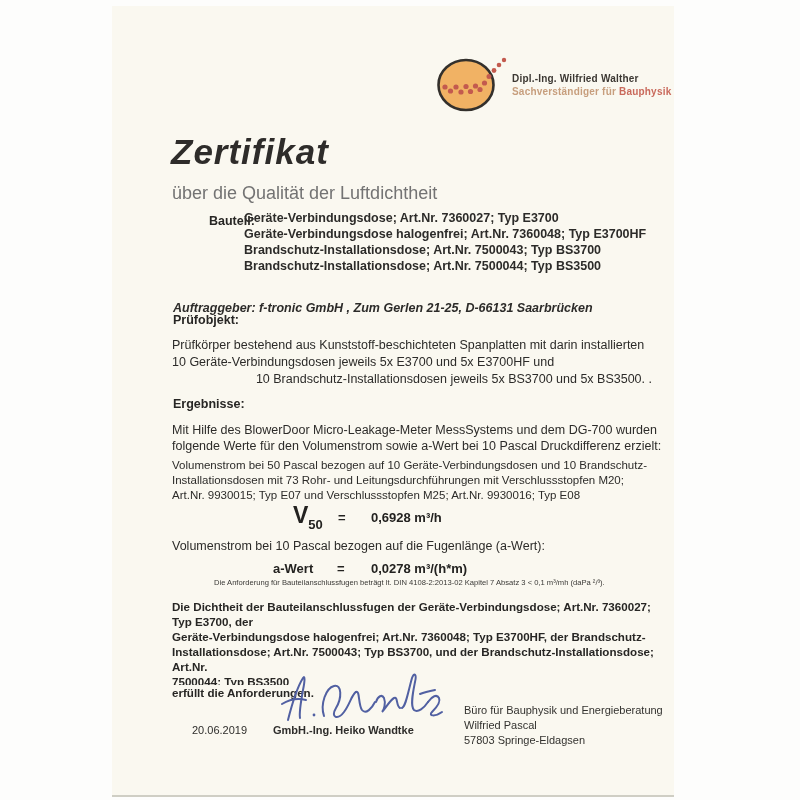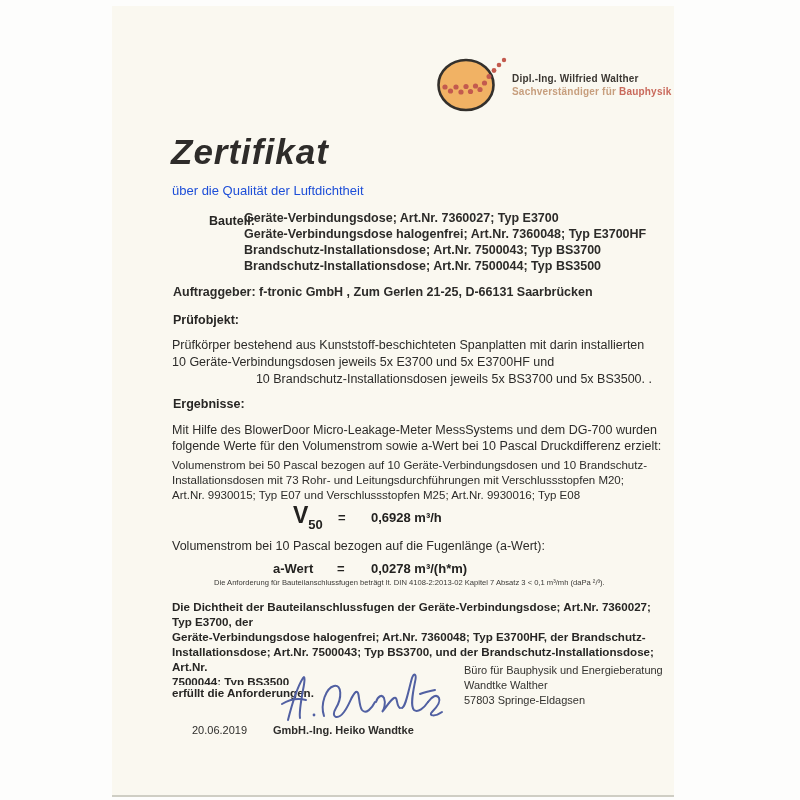--- a/index.html
+++ b/index.html
@@ -22,30 +22,30 @@
   
   .logo-name{font-size:10px;font-weight:bold;color:#3c3833;letter-spacing:.2px;}
   .logo-sub{font-size:10px;font-weight:bold;letter-spacing:.2px;}
   .logo-sub .pre{color:#c79e7d;}
   .logo-sub .hl{color:#c96a5c;}
   
   .title{
     font-size:35px;font-weight:bold;font-style:italic;
     color:#2e2c2a;letter-spacing:1px;
   }
-  .subtitle{font-size:13px;color:#1d4ed8;}
+  .subtitle{font-size:18px;color:#737373;}
   .label{font-size:12.5px;font-weight:bold;color:#272624;}
   .result-sym{font-size:23px;font-weight:bold;color:#232220;}
   .result-sym sub{font-size:13px;font-weight:bold;}
   .result-eq{font-size:13px;font-weight:bold;color:#232220;}
   .result-val{font-size:13px;font-weight:bold;color:#232220;}
   .note{font-size:7.6px;color:#3a3936;}
   .concl{font-size:11.6px;line-height:15px;font-weight:bold;color:#272624;}
   .concl .clip{height:11px;overflow:hidden;}
-  .issuer{font-size:11px;line-height:15px;color:#33322f;}
+  .issuer{font-size:11px;line-height:15px;color:#33322f;margin-top:40px;}
   .sigline{font-size:11px;color:#2e2d2b;}
   .signer{font-size:11px;font-weight:bold;color:#2e2d2b;}
 </style>
 </head>
 <body>
 
 <div class="stage">
   <div class="paper"></div>
 
   <div class="abs" style="left:435px;top:50px;width:100px;height:64px;">
@@ -75,21 +75,21 @@
   <div class="abs subtitle" style="left:172px;top:183px;">über die Qualität der Luftdichtheit</div>
 
   <div class="abs label" style="left:173px;top:214px;padding-left:36px;">Bauteil:</div>
   <div class="abs" style="left:244px;top:210px;width:420px;">
     <div class="txt b">Geräte-Verbindungsdose; Art.Nr. 7360027; Typ E3700</div>
     <div class="txt b">Geräte-Verbindungsdose halogenfrei; Art.Nr. 7360048; Typ E3700HF</div>
     <div class="txt b">Brandschutz-Installationsdose; Art.Nr. 7500043; Typ BS3700</div>
     <div class="txt b">Brandschutz-Installationsdose; Art.Nr. 7500044; Typ BS3500</div>
   </div>
 
-  <div class="abs txt b" style="left:173px;top:284px;">Auftraggeber: f-tronic GmbH , Zum Gerlen 21-25, D-66131 Saarbrücken</div>
+  <div class="abs txt b" style="left:173px;top:300px;font-style:italic;">Auftraggeber: f-tronic GmbH , Zum Gerlen 21-25, D-66131 Saarbrücken</div>
 
   <div class="abs label" style="left:173px;top:313px;">Prüfobjekt:</div>
   <div class="abs" style="left:172px;top:337px;width:480px;">
     <div class="txt" style="line-height:17px;">Prüfkörper bestehend aus Kunststoff-beschichteten Spanplatten mit darin installierten</div>
     <div class="txt" style="line-height:17px;">10 Geräte-Verbindungsdosen jeweils 5x E3700 und 5x E3700HF und</div>
     <div class="txt" style="line-height:17px;text-align:right;">10 Brandschutz-Installationsdosen jeweils 5x BS3700 und 5x BS3500. .</div>
   </div>
 
   <div class="abs label" style="left:173px;top:397px;">Ergebnisse:</div>
   <div class="abs" style="left:172px;top:422px;width:490px;">
@@ -117,21 +117,21 @@
   <div class="abs concl" style="left:172px;top:599px;width:500px;">
     <div>Die Dichtheit der Bauteilanschlussfugen der Geräte-Verbindungsdose; Art.Nr. 7360027; Typ E3700, der</div>
     <div>Geräte-Verbindungsdose halogenfrei; Art.Nr. 7360048; Typ E3700HF, der Brandschutz-</div>
     <div>Installationsdose; Art.Nr. 7500043; Typ BS3700, und der Brandschutz-Installationsdose; Art.Nr.</div>
     <div class="clip">7500044; Typ BS3500</div>
     <div>erfüllt die Anforderungen.</div>
   </div>
 
   <div class="abs issuer" style="left:464px;top:663px;width:210px;">
     <div>Büro für Bauphysik und Energieberatung</div>
-    <div>Wandtke Walther</div>
+    <div>Wilfried Pascal</div>
     <div>57803 Springe-Eldagsen</div>
   </div>
 
   <div class="abs" style="left:272px;top:668px;width:180px;height:66px;">
     <svg width="180" height="66" viewBox="0 0 180 66" fill="none" stroke="#5160a2" stroke-width="2" stroke-linecap="round">
       <path d="M16,52 C20,36 26,18 31,10 C33,7 33,12 31,22 C29,33 27,45 28,50"></path>
       <path d="M10,36 C18,31 26,30 34,32"></path>
       <circle cx="42" cy="47" r="1.4" fill="#5160a2" stroke="none"></circle>
       <path d="M52,48 C48,36 54,20 62,18 C70,16 70,30 64,40 C58,50 66,52 72,44 C78,36 80,26 84,24"></path>
       <path d="M84,24 C88,22 86,36 90,42 C94,47 100,40 103,34"></path>

